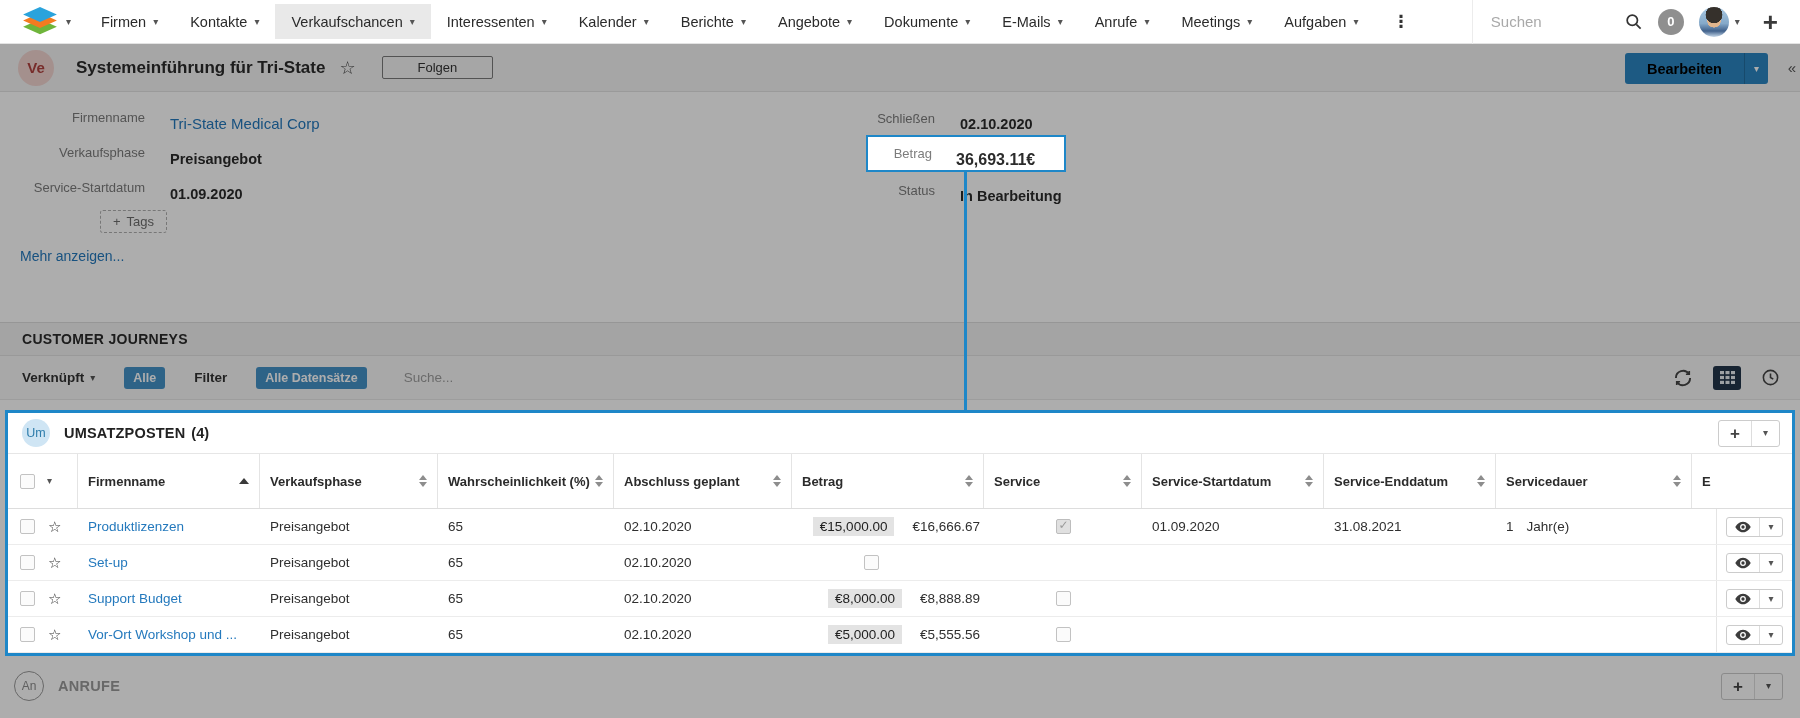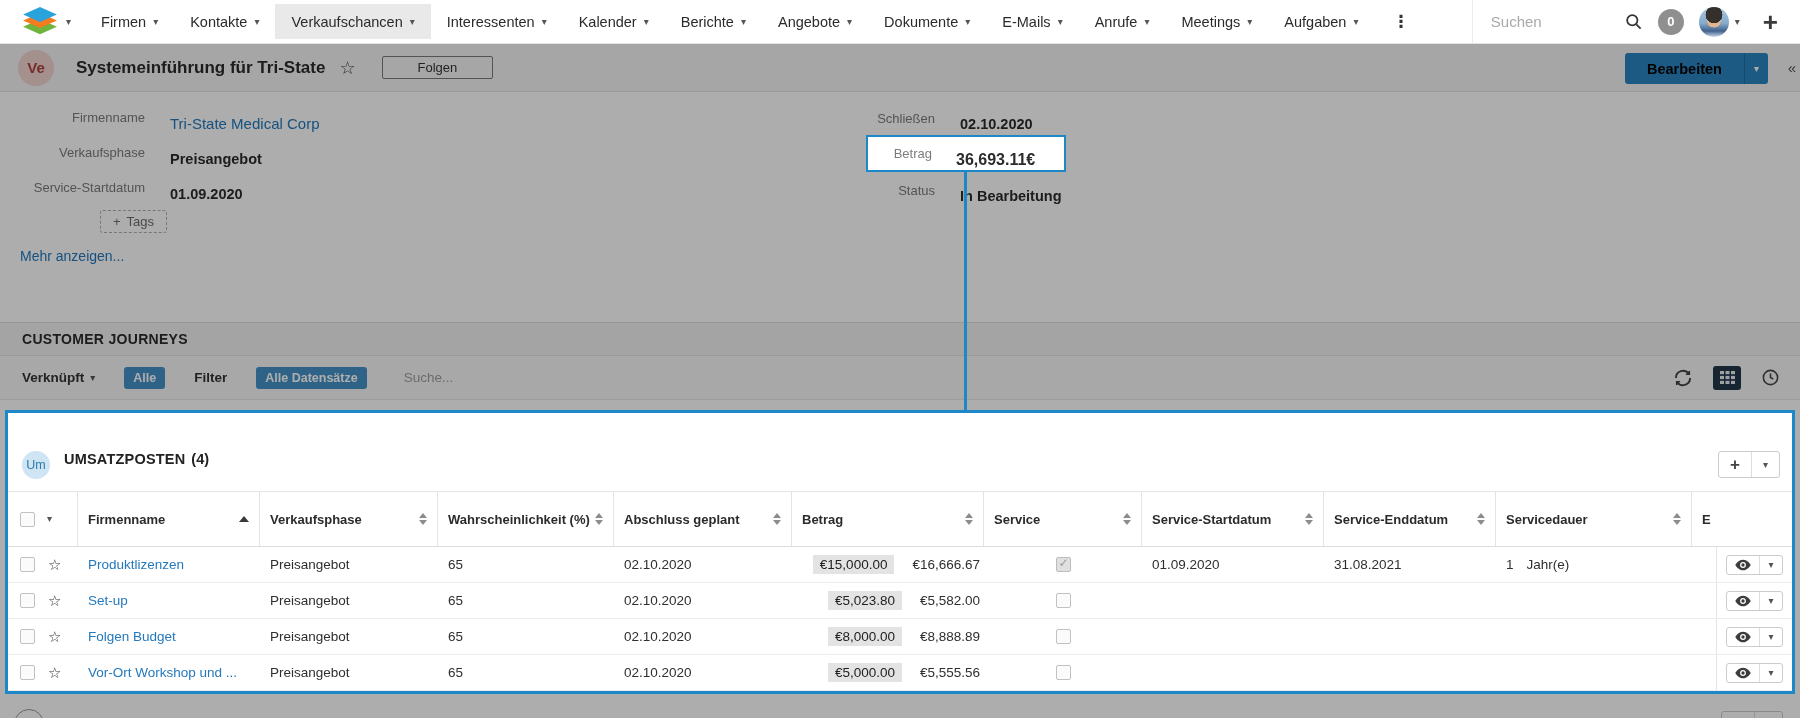--- a/index.html
+++ b/index.html
@@ -87,21 +87,21 @@
                margin-left:8px; flex:1; font-family:inherit; }
   .tb-search::placeholder { color:#9e9e9e; }
   .tb-icons { display:flex; align-items:center; gap:20px; margin-right:4px; }
   .icon-btn { cursor:pointer; display:flex; align-items:center; justify-content:center; }
   .grid-btn { width:28px; height:24px; background:#22364a; border-radius:3px; }
 
   .gap-band { height:10px; background:#fff; }
 
   
   .panel { position:relative; margin:0 5px; background:#fff; border:3px solid var(--accent,#1e87c8); }
-  .panel-header { display:flex; align-items:flex-start; height:40px; padding:0 12px 0 14px;margin-top:38px; }
+  .panel-header { display:flex; align-items:center; height:40px; padding:0 12px 0 14px; }
   .sec-badge { width:28px; height:28px; border-radius:50%; background:var(--badge-um-bg,#cfe5f4);
                color:var(--badge-um-text,#2d7cab); font-size:12.5px; display:flex; align-items:center;
                justify-content:center; }
   .sec-title { margin-left:14px; font-size:14.5px; font-weight:bold; color:#222; letter-spacing:0.2px; }
   .sec-count { margin-left:6px; font-size:14.5px; font-weight:bold; color:#222; }
   .split-btn { margin-left:auto; display:flex; border:1px solid #ccc; border-radius:3px; background:#fff; overflow:hidden; }
   .split-seg { padding:4px 11px; display:flex; align-items:center; justify-content:center; cursor:pointer; }
   .split-seg + .split-seg { border-left:1px solid #ddd; }
   .split-plus { font-size:17px; font-weight:bold; color:#444; line-height:1; }
 
@@ -481,24 +481,20 @@
                 <div class="cell c-sel">
                   <span class="cb"></span>
                   <span class="row-star">☆</span>
                 </div>
                 <div class="cell c-name">
                   <span class="row-link">Set-up</span>
                 </div>
                 <div class="cell c-phase">Preisangebot</div>
                 <div class="cell c-prob">65</div>
                 <div class="cell c-close">02.10.2020</div>
-                <div class="cell c-amt">
-                  <span class="amount-badge">€5,023.80</span>
-                  <span>€5,582.00</span>
-                </div>
                 <div class="cell c-svc">
                   <span class="cb"></span>
                 </div>
                 <div class="cell c-start"></div>
                 <div class="cell c-end"></div>
                 <div class="cell c-dur">
                   <span></span>
                   <span class="dur-unit"></span>
                 </div>
                 <div class="cell c-e"></div>
@@ -519,21 +515,21 @@
               </div>
             </div>
 
             <div class="tbl-row">
               <div class="cols">
                 <div class="cell c-sel">
                   <span class="cb"></span>
                   <span class="row-star">☆</span>
                 </div>
                 <div class="cell c-name">
-                  <span class="row-link">Folgen Budget</span>
+                  <span class="row-link">Support Budget</span>
                 </div>
                 <div class="cell c-phase">Preisangebot</div>
                 <div class="cell c-prob">65</div>
                 <div class="cell c-close">02.10.2020</div>
                 <div class="cell c-amt">
                   <span class="amount-badge">€8,000.00</span>
                   <span>€8,888.89</span>
                 </div>
                 <div class="cell c-svc">
                   <span class="cb"></span>

